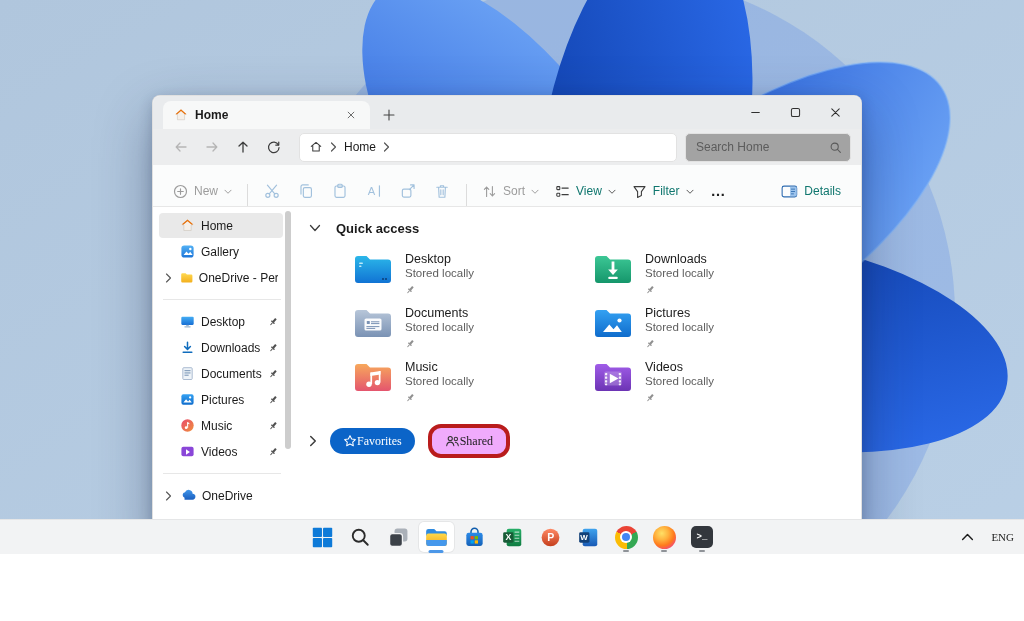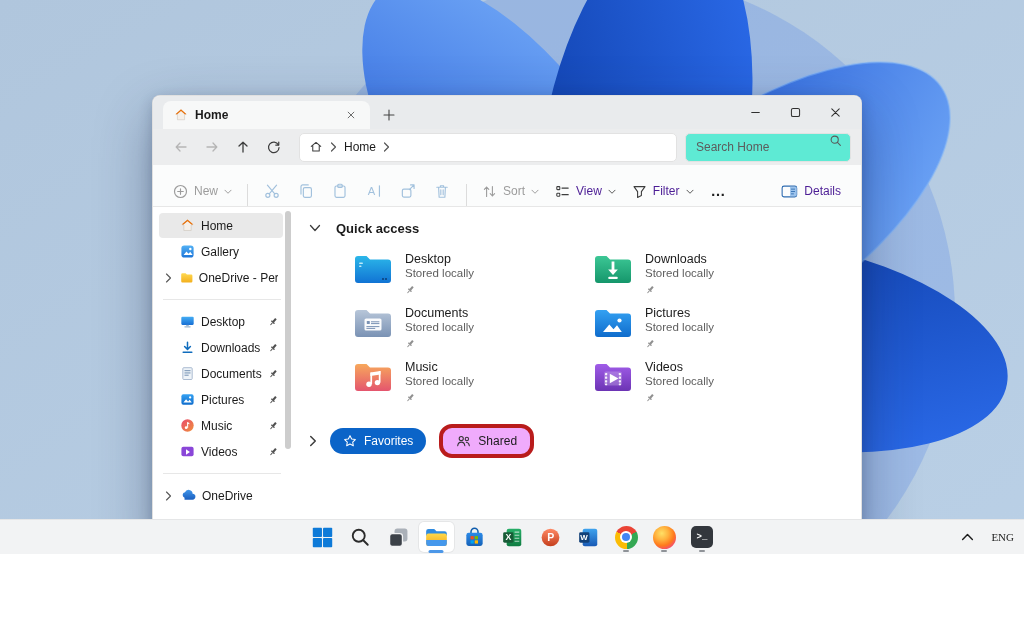--- a/index.html
+++ b/index.html
@@ -15,28 +15,28 @@
     gap:7px;padding:0 8px 0 11px;font-size:12px;font-weight:600;color:#1b1b1b;}
   .tab-close,.newtab{width:22px;height:22px;display:flex;align-items:center;justify-content:center;border-radius:4px;}
   .tab-close{margin-left:auto;}
   .newtab{margin:0 0 3px 8px;}
   .caption{margin-left:auto;display:flex;align-self:stretch;align-items:stretch;}
   .cap-btn{width:40px;display:flex;align-items:center;justify-content:center;}
   .navbar{height:36px;background:#ecedee;display:flex;align-items:center;padding:0 10px 0 12px;flex:0 0 auto;}
   .nav-btn{width:31px;height:28px;display:flex;align-items:center;justify-content:center;border-radius:4px;}
   .addressbar{flex:1;height:27px;background:#fff;border:1px solid #e2e2e2;border-radius:5px;display:flex;
     align-items:center;gap:7px;padding:0 9px;margin:0 8px 0 10px;font-size:12px;color:#1b1b1b;}
-  .searchbox{width:148px;height:27px;background:#5eead4;border:1px solid #e2e2e2;border-radius:5px;display:flex;
-    padding:0 8px;}
+  .searchbox{width:148px;height:27px;background:#a3a3a3;border:1px solid #e2e2e2;border-radius:5px;display:flex;
+    align-items:center;padding:0 8px;}
   .searchbox input{border:none;outline:none;background:transparent;flex:1;min-width:0;
     font:12px "Liberation Sans",sans-serif;color:#1b1b1b;}
   .searchbox input::placeholder{color:#5c5c5c;opacity:1;}
   .toolbar{height:41px;background:#fbfcfc;border-bottom:1px solid #e7e7e7;display:flex;align-items:flex-end;
     padding:0 12px;flex:0 0 auto;}
-  .tb-btn{display:flex;align-items:center;gap:6px;height:30px;padding:0 8px;border-radius:4px;font-size:12px;color:#4c1d95;}
+  .tb-btn{display:flex;align-items:center;gap:6px;height:30px;padding:0 8px;border-radius:4px;font-size:12px;color:#0f766e;}
   .tb-ico{display:flex;align-items:center;justify-content:center;height:30px;width:34px;border-radius:4px;}
   .dis-g{color:#9c9c9c;}
   .dis-b{color:#a2c1dd;}
   .tb-sep{width:1px;height:22px;background:#dcdcdc;margin:0 7px;flex:0 0 auto;}
   .more-dots{font-size:15px;font-weight:bold;letter-spacing:1px;color:#1f1f1f;line-height:10px;}
   
   .window-body{flex:1;display:flex;min-height:0;background:#fff;}
   .sidebar{width:140px;flex:0 0 auto;position:relative;padding-top:5px;}
   .side-item{height:25px;display:flex;align-items:center;gap:6px;margin:1px 10px 1px 6px;padding:0 5px 0 4px;
     border-radius:4px;font-size:12px;color:#1b1b1b;}
@@ -48,21 +48,21 @@
   .side-scroll{position:absolute;right:2px;top:4px;width:6px;height:238px;background:#cdcdcd;border-radius:3px;}
   .main{flex:1;padding:14px 0 0 16px;position:relative;}
   .qa-header{display:flex;align-items:center;gap:15px;font-size:13px;font-weight:600;color:#1b1b1b;}
   .qa-grid{margin:16px 0 0 44px;display:grid;grid-template-columns:240px auto;row-gap:7px;}
   .qa-tile{display:flex;gap:12px;}
   .qa-icon{width:40px;height:34px;flex:0 0 auto;}
   .qa-name{font-size:12.5px;color:#1b1b1b;}
   .qa-sub{font-size:11.5px;color:#5e5e5e;margin-top:1px;}
   .qa-pin{margin-top:2px;display:block;opacity:.75;}
   .fav-row{display:flex;align-items:center;gap:13px;margin-top:17px;}
-  .pill{height:26px;border-radius:13px;display:flex;align-items:center;gap:7px;padding:0 13px;font-size:12px;}
+  .pill{height:26px;border-radius:13px;display:flex;align-items:center;padding:0 13px;font-size:12px;font-family:Liberation Serif, serif;}
   .pill-fav{background:#0b64c8;color:#fff;}
   .pill-shared{background:#f0abfc;border:4px solid #b91c1c;color:#1b1b1b;}
   .statusbar{height:21px;background:#fff;display:flex;align-items:center;padding:0 12px;
     font-size:11.5px;color:#3a3a3a;flex:0 0 auto;border-top:1px solid #f2f2f2;}
   
   .taskbar{position:absolute;left:0;bottom:0;width:100%;height:34px;background:#f2f3f4;
     border-top:1px solid rgba(0,0,0,.05);display:flex;align-items:center;justify-content:center;gap:3px;}
   .tb-app{width:35px;height:30px;border-radius:5px;display:flex;align-items:center;justify-content:center;position:relative;}
   .tb-app.active{background:#ffffff;box-shadow:0 0 0 1px rgba(0,0,0,.05);}
   .run-dot{position:absolute;bottom:0px;left:50%;transform:translateX(-50%);width:6px;height:2.5px;

